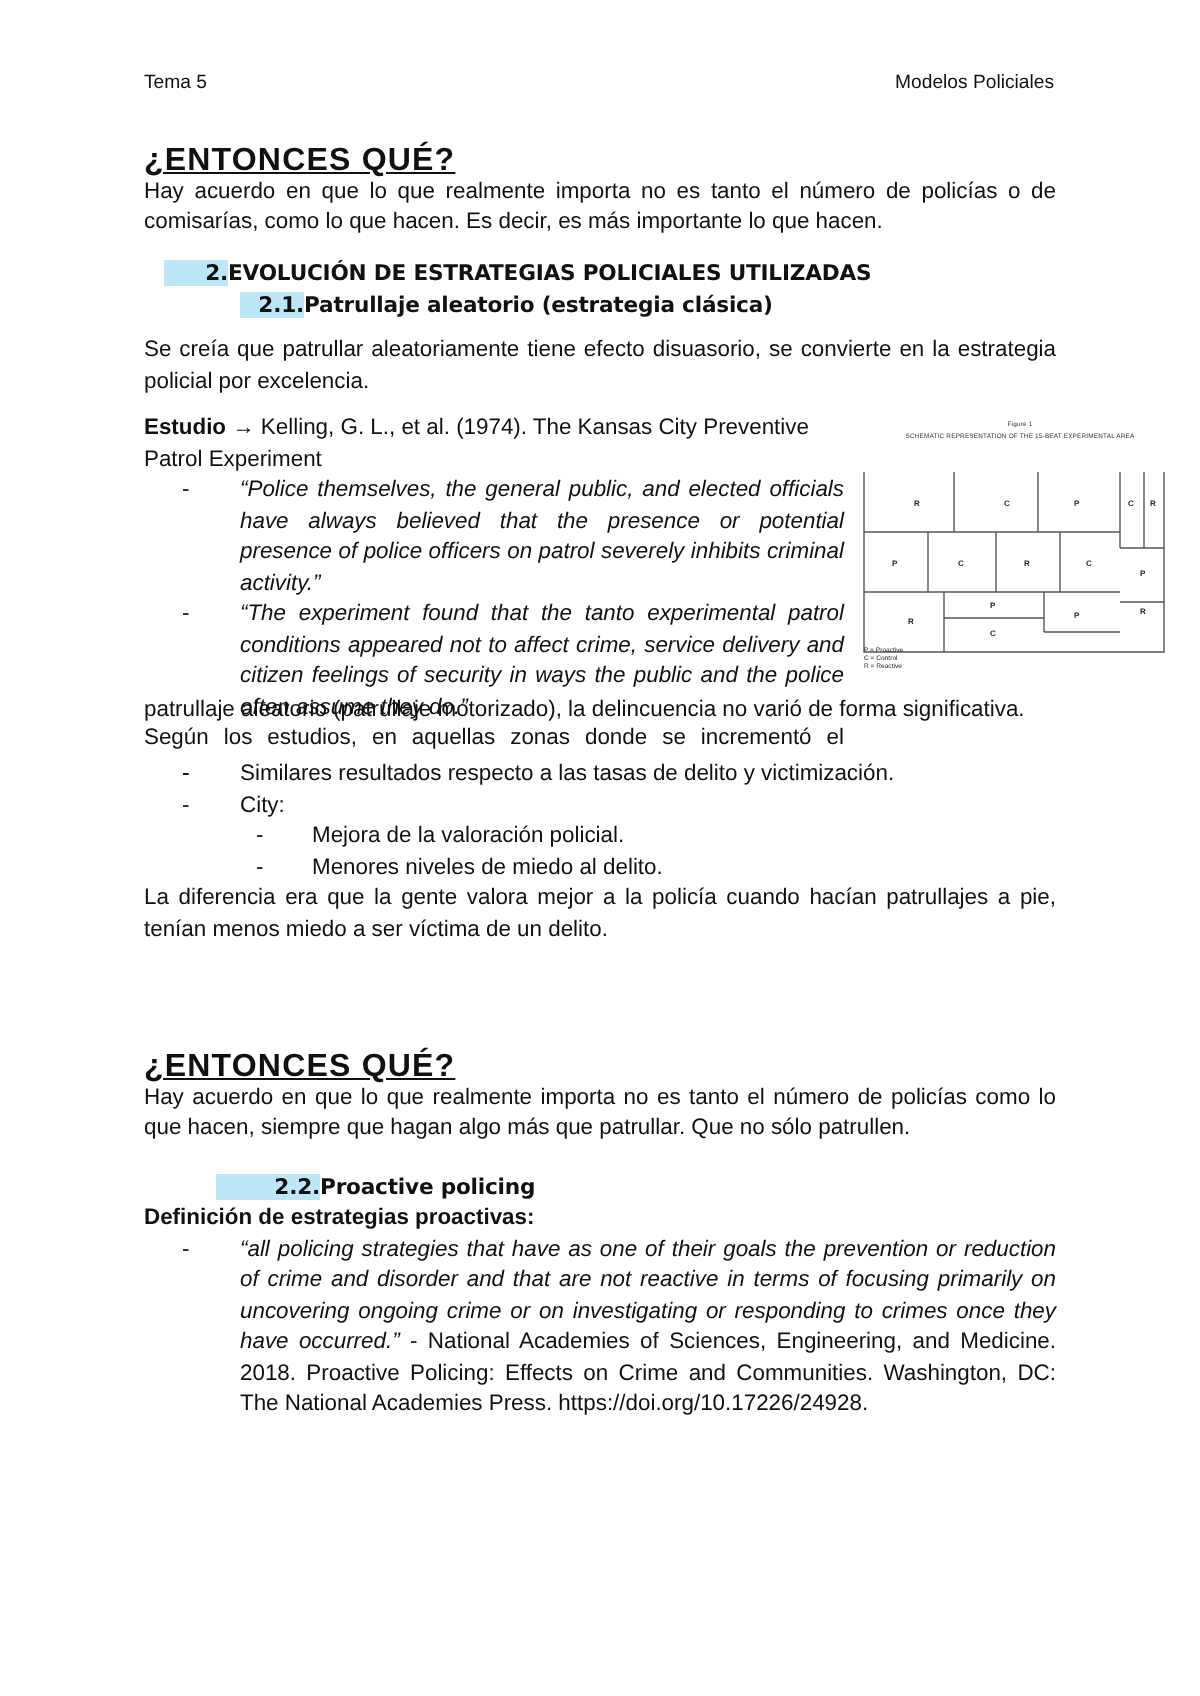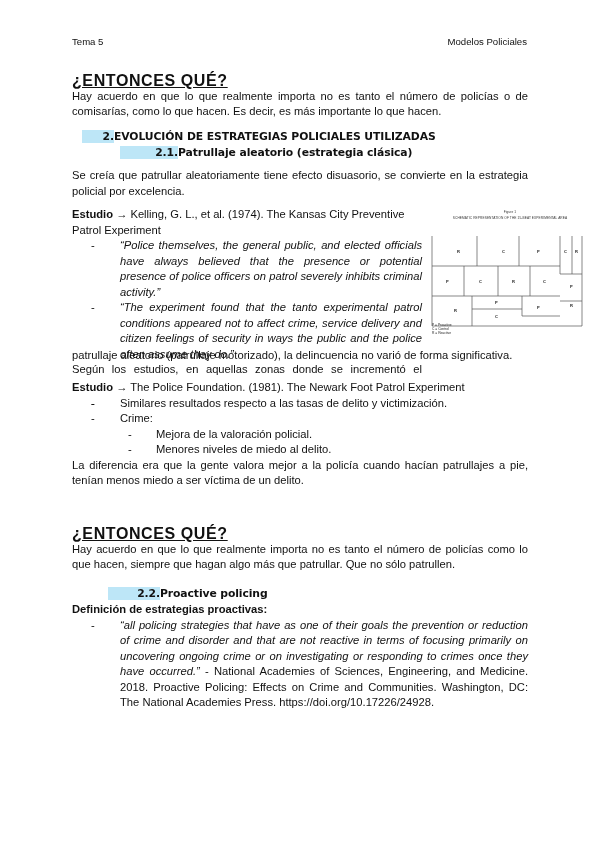--- a/index.html
+++ b/index.html
@@ -7,21 +7,21 @@
   body { position: relative; font-family: "Liberation Sans", sans-serif; color: #111; font-size: 11.2px; }
   .hdr { position: absolute; top: 36px; font-size: 9.6px; color: #111; }
   .hdr-left { left: 72px; }
   .hdr-right { right: 73px; }
   .blk { position: absolute; left: 72px; width: 456px; line-height: 15.5px; }
   .just { text-align: justify; }
   .q-title { font-weight: bold; text-decoration: underline; letter-spacing: 0.6px; font-size: 16px; }
   .h2 { position: absolute; font-family: "DejaVu Sans", sans-serif; font-weight: bold; font-size: 10.8px; letter-spacing: -0.1px; text-align: right; }
   .num { display: inline-block; background: #bde6f7; }
   .num2 { width: 32px; }
-  .num21 { width: 58px; }
+  .num21 { width: 32px; }
   .num22 { width: 52px; }
   .bold { font-weight: bold; }
   .ital { font-style: italic; }
   .li { position: relative; padding-left: 48px; }
   .li .dash { position: absolute; left: 19px; top: 0; }
   .li2 { position: relative; padding-left: 84px; }
   .li2 .dash { position: absolute; left: 56px; top: 0; }
   .lastline-j { text-align-last: justify; }
   .figure { position: absolute; left: 424px; top: 208px; width: 176px; height: 130px; }
   .fig-title { position: absolute; left: 0; width: 172px; text-align: center; font-size: 3.2px; line-height: 4px; color: #333; letter-spacing: 0.1px; }
@@ -112,34 +112,30 @@
     </g>
   </svg>
   <div class="fig-legend">
     <div>P = Proactive</div>
     <div>C = Control</div>
     <div>R = Reactive</div>
   </div>
 </div>
 
 <div class="blk" style="top:380px;">
-  <div>
-    <span class="bold">Estudio</span>
-    <span>→</span><span> The Police Foundation. (1981). The Newark Foot Patrol Experiment</span>
-  </div>
   <div class="li">
     <span class="dash">-</span>
   </div>
   <div class="li">
     <span class="dash">-</span>
     <span>Similares resultados respecto a las tasas de delito y victimización.</span>
   </div>
   <div class="li">
     <span class="dash">-</span>
-    <span>Crime:</span>
+    <span>City:</span>
   </div>
   <div class="li2">
     <span class="dash">-</span>
     <span>Mejora de la valoración policial.</span>
   </div>
   <div class="li2">
     <span class="dash">-</span>
     <span>Menores niveles de miedo al delito.</span>
   </div>
   <div class="just">La diferencia era que la gente valora mejor a la policía cuando hacían patrullajes a pie, tenían menos miedo a ser víctima de un delito.</div>

